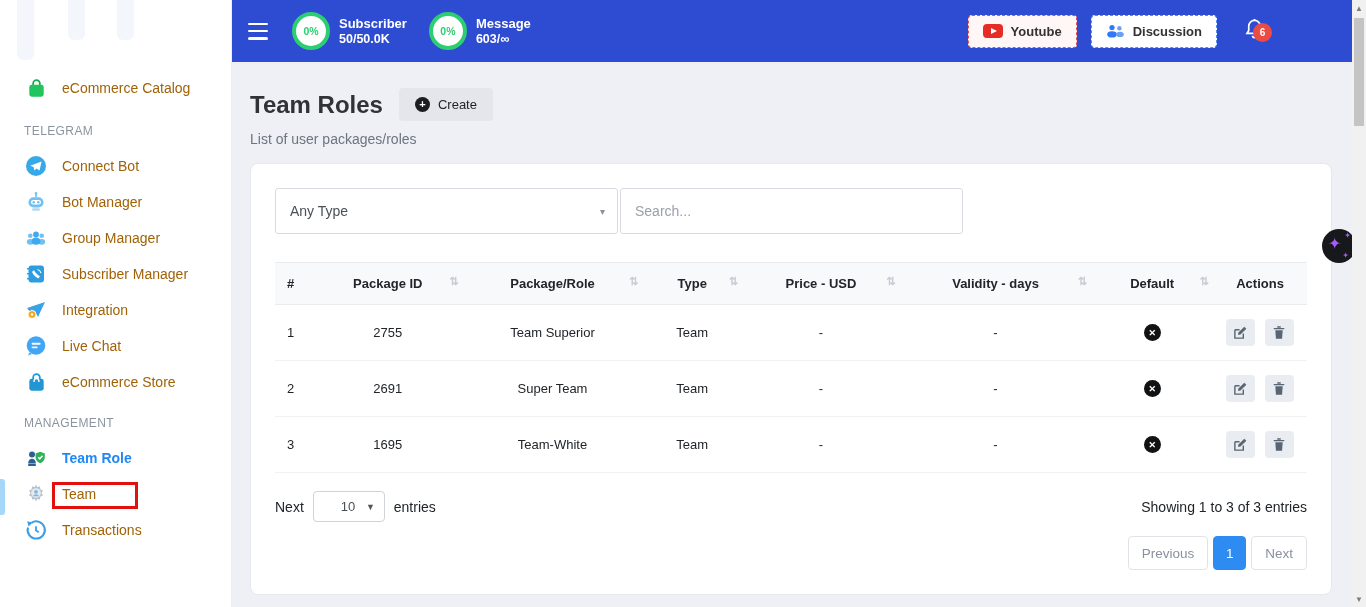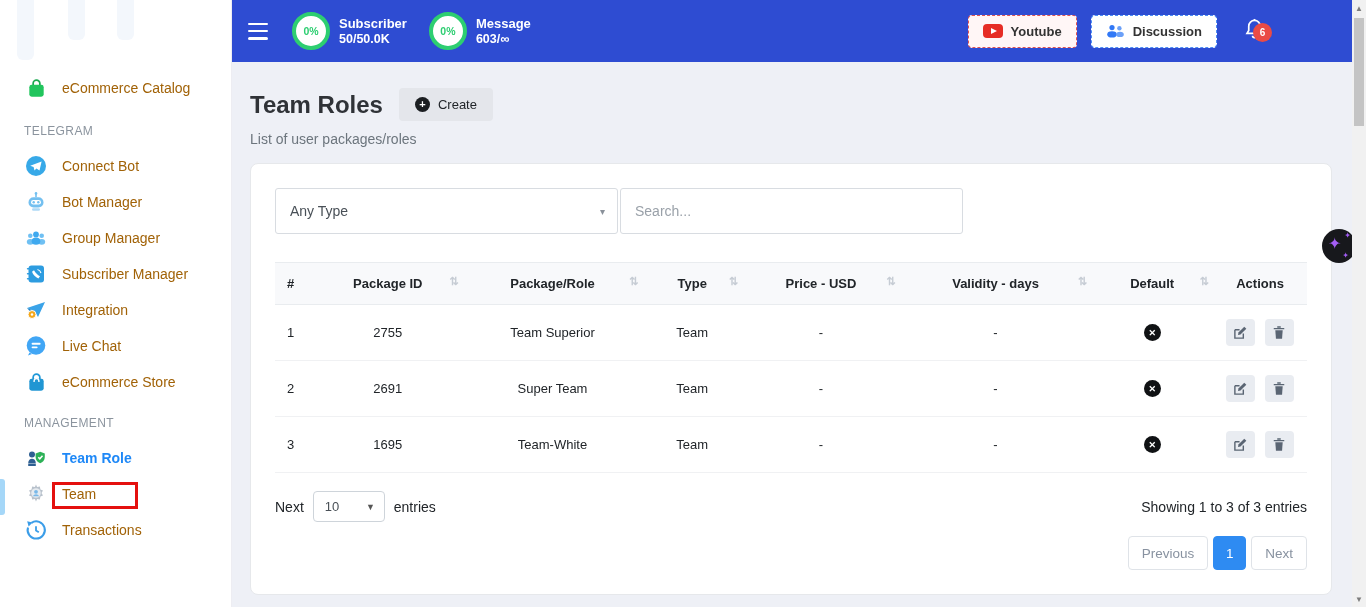--- a/index.html
+++ b/index.html
@@ -59,21 +59,21 @@
   thead th.col-num { text-align:left; padding-left:12px; }
   th .sort { position:absolute; right:4px; top:12px; color:#c6ccd4; font-size:11px; cursor:pointer; }
   tbody td { font-size:13px; color:#212529; padding:14px 6px; text-align:center; border-bottom:1px solid #f0f1f3; }
   tbody td.col-num { text-align:left; padding-left:12px; }
   .x-badge { width:17px; height:17px; border-radius:50%; background:#101214; color:#fff; font-size:9px; font-weight:bold; display:inline-flex; align-items:center; justify-content:center; }
   .act-btn { display:inline-flex; align-items:center; justify-content:center; width:29px; height:27px; background:#e9ecf1; border:none; border-radius:4px; cursor:pointer; }
   .act-btn + .act-btn { margin-left:6px; }
 
   .tfoot-row { display:flex; align-items:center; justify-content:space-between; margin-top:18px; }
   .show-group { display:flex; align-items:center; gap:9px; font-size:14px; color:#212529; }
-  .mini-select { width:72px; height:31px; border:1px solid #ced4da; border-radius:4px; display:flex; align-items:center; justify-content:space-between; padding:0 9px 0 11px; font-size:13px; color:#495057; cursor:pointer; background:#fff; }
+  .mini-select { width:72px; height:31px; border:1px solid #ced4da; border-radius:4px; display:flex; align-items:center; justify-content:space-between; padding:0 9px 0 27px; font-size:13px; color:#495057; cursor:pointer; background:#fff; }
   .mini-select .caret { font-size:9px; color:#555; }
   .showing-text { font-size:14px; color:#212529; }
   .pagination { display:flex; justify-content:flex-end; margin-top:14px; gap:5px; }
   .page-btn { min-width:52px; height:34px; padding:0 13px; background:#fff; border:1px solid #dfe3e8; border-radius:4px; font-size:13.5px; color:#8892a0; display:inline-flex; align-items:center; justify-content:center; cursor:pointer; font-family:inherit; }
   .page-btn.active { background:#2e8bf2; border-color:#2e8bf2; color:#fff; min-width:33px; padding:0; }
 
   
   .ai-fab { position:absolute; right:10px; top:229px; width:34px; height:34px; border-radius:50%; background:#17181c; z-index:40; cursor:pointer; }
   .ai-fab .s1 { position:absolute; left:6px; top:5px; color:#a45ef5; font-size:16px; }
   .ai-fab .s2 { position:absolute; right:5px; top:2px; color:#a45ef5; font-size:8px; }

